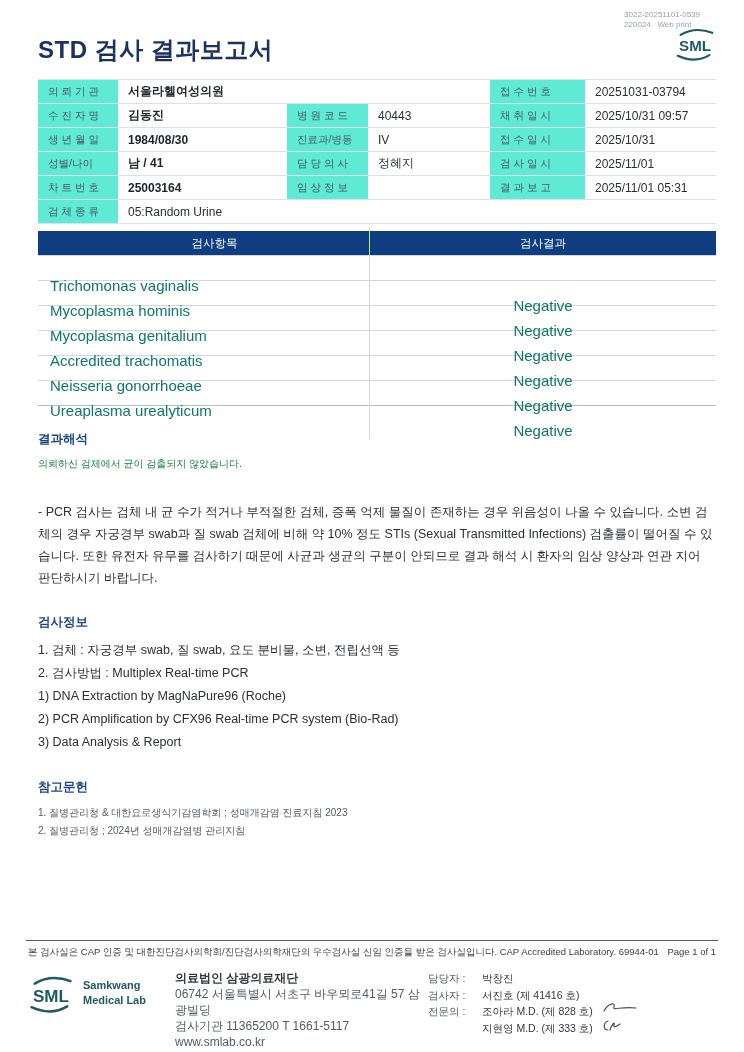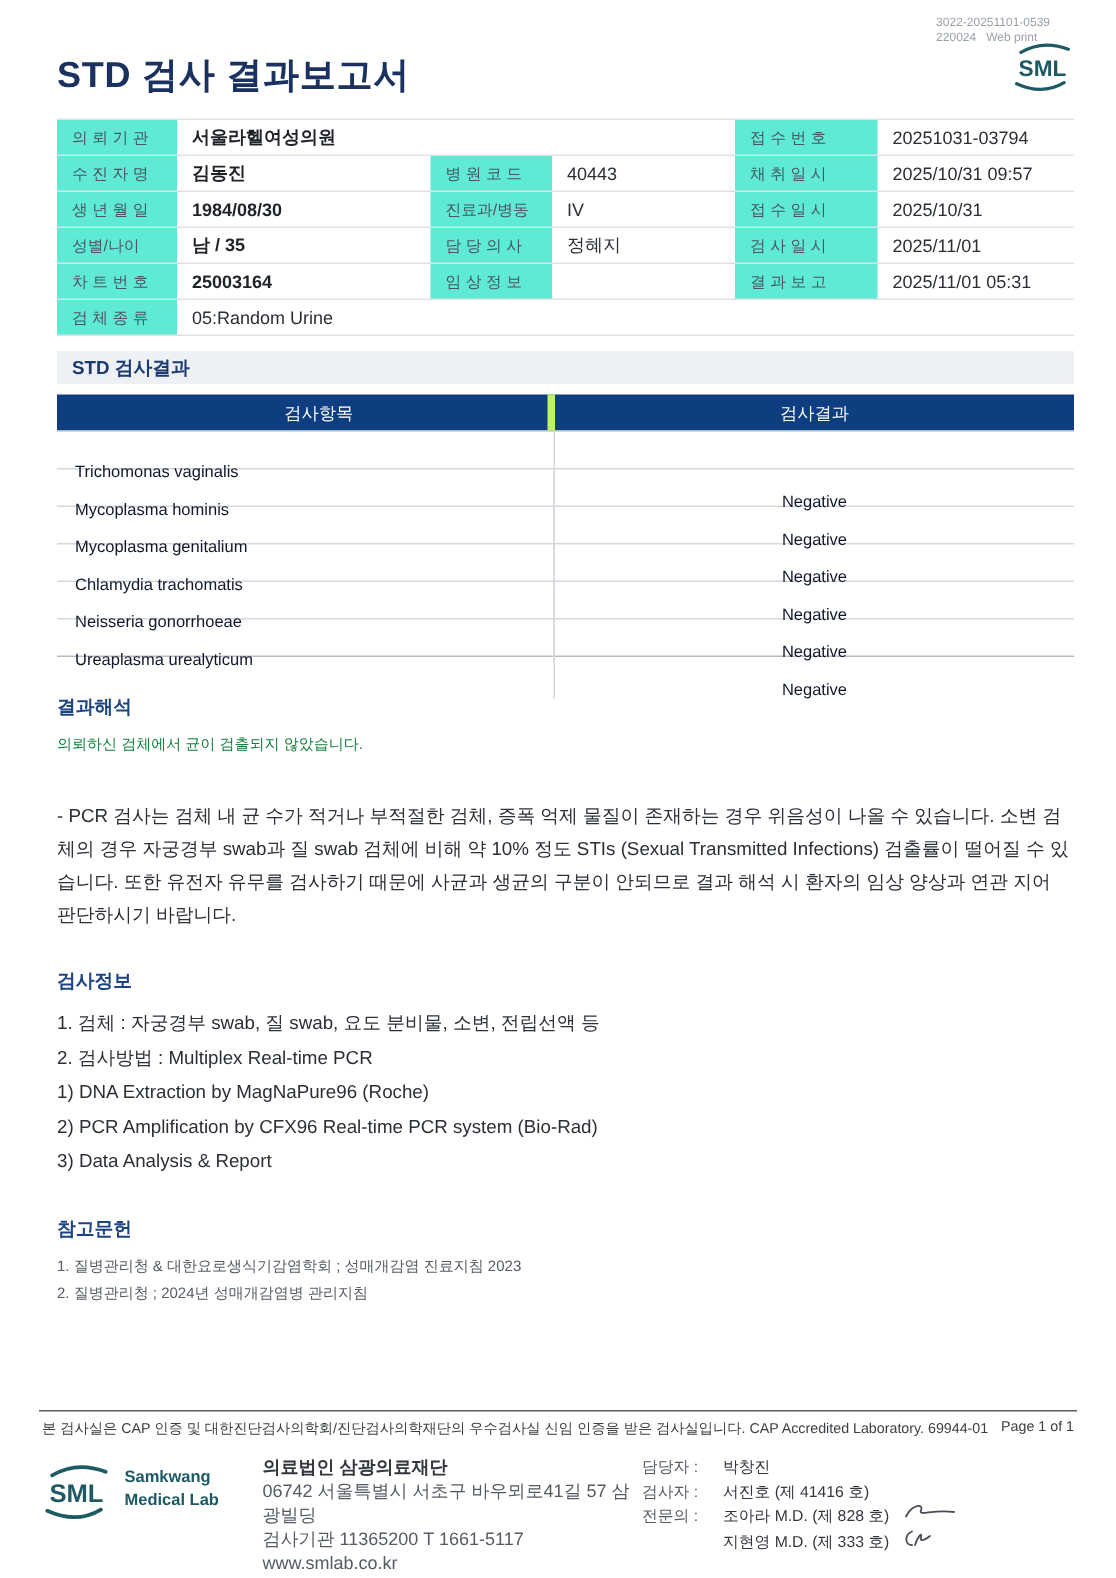--- a/index.html
+++ b/index.html
@@ -39,23 +39,23 @@
   
   .band {
     margin-top:10px; height:22px; background:#edf0f5; display:flex; align-items:center;
     padding-left:10px; font-size:12.5px; font-weight:bold; color:#1b3a70;
   }
   .rt { margin-top:7px; border-bottom:1px solid #b6bcc6; }
   .rt-head { display:grid; grid-template-columns:332px 346px; background:#0e3e80; height:24px; }
   .rt-head > div {
     color:#ffffff; font-size:11.5px; display:flex; align-items:center; justify-content:center;
   }
-  .rt-head > div:first-child { border-right:5px solid #bef264;padding-left:22px; }
+  .rt-head > div:first-child { border-right:1px solid #bef264;padding-left:22px; }
   .rt-row { display:grid; grid-template-columns:332px 346px; height:25px; border-top:1px solid #d3d8df; }
-  .rt-row > div { display:flex; align-items:center; font-size:11px; color:#0f172a;text-align:right; }
+  .rt-row > div { display:flex; align-items:center; font-size:15px; color:#0f766e;text-align:right; }
   .rt-row .item { padding-left:12px; border-right:1px solid #d3d8df; }
   .rt-row .res { justify-content:center;margin-top:41px; }
   .rt-row:first-of-type { border-top:none; }
 
   
   .sec-title { margin-top:25px; font-size:12.5px; font-weight:bold; color:#1c4382; }
   .body-line { margin-top:9px; font-size:10px; color:#15803d; }
   .body-para { margin-top:30px; font-size:12.5px; color:#2b2f36; line-height:22px; }
   .info-line { margin-top:0; font-size:12.5px; color:#2b2f36; line-height:23px; }
   .info-wrap { margin-top:8px; }
@@ -117,60 +117,57 @@
       <div class="val">2025/10/31 09:57</div>
 
       <div class="lbl sp">생년월일</div>
       <div class="val-b">1984/08/30</div>
       <div class="lbl">진료과/병동</div>
       <div class="val">IV</div>
       <div class="lbl sp">접수일시</div>
       <div class="val">2025/10/31</div>
 
       <div class="lbl">성별/나이</div>
-      <div class="val-b">남 / 35</div>
+      <div class="val-b">남 / 41</div>
       <div class="lbl sp">담당의사</div>
       <div class="val">정혜지</div>
       <div class="lbl sp">검사일시</div>
       <div class="val">2025/11/01</div>
 
       <div class="lbl sp">차트번호</div>
       <div class="val-b">25003164</div>
       <div class="lbl sp">임상정보</div>
       <div class="val"></div>
       <div class="lbl sp">결과보고</div>
       <div class="val">2025/11/01 05:31</div>
 
       <div class="lbl sp">검체종류</div>
       <div class="val span5">05:Random Urine</div>
     </div>
 
-    <div class="band">
-      <span>STD 검사결과</span>
-    </div>
 
     <div class="rt">
       <div class="rt-head">
         <div>검사항목</div>
         <div>검사결과</div>
       </div>
       <div class="rt-row">
         <div class="item">Trichomonas vaginalis</div>
         <div class="res">Negative</div>
       </div>
       <div class="rt-row">
         <div class="item">Mycoplasma hominis</div>
         <div class="res">Negative</div>
       </div>
       <div class="rt-row">
         <div class="item">Mycoplasma genitalium</div>
         <div class="res">Negative</div>
       </div>
       <div class="rt-row">
-        <div class="item">Chlamydia trachomatis</div>
+        <div class="item">Accredited trachomatis</div>
         <div class="res">Negative</div>
       </div>
       <div class="rt-row">
         <div class="item">Neisseria gonorrhoeae</div>
         <div class="res">Negative</div>
       </div>
       <div class="rt-row">
         <div class="item">Ureaplasma urealyticum</div>
         <div class="res">Negative</div>
       </div>

